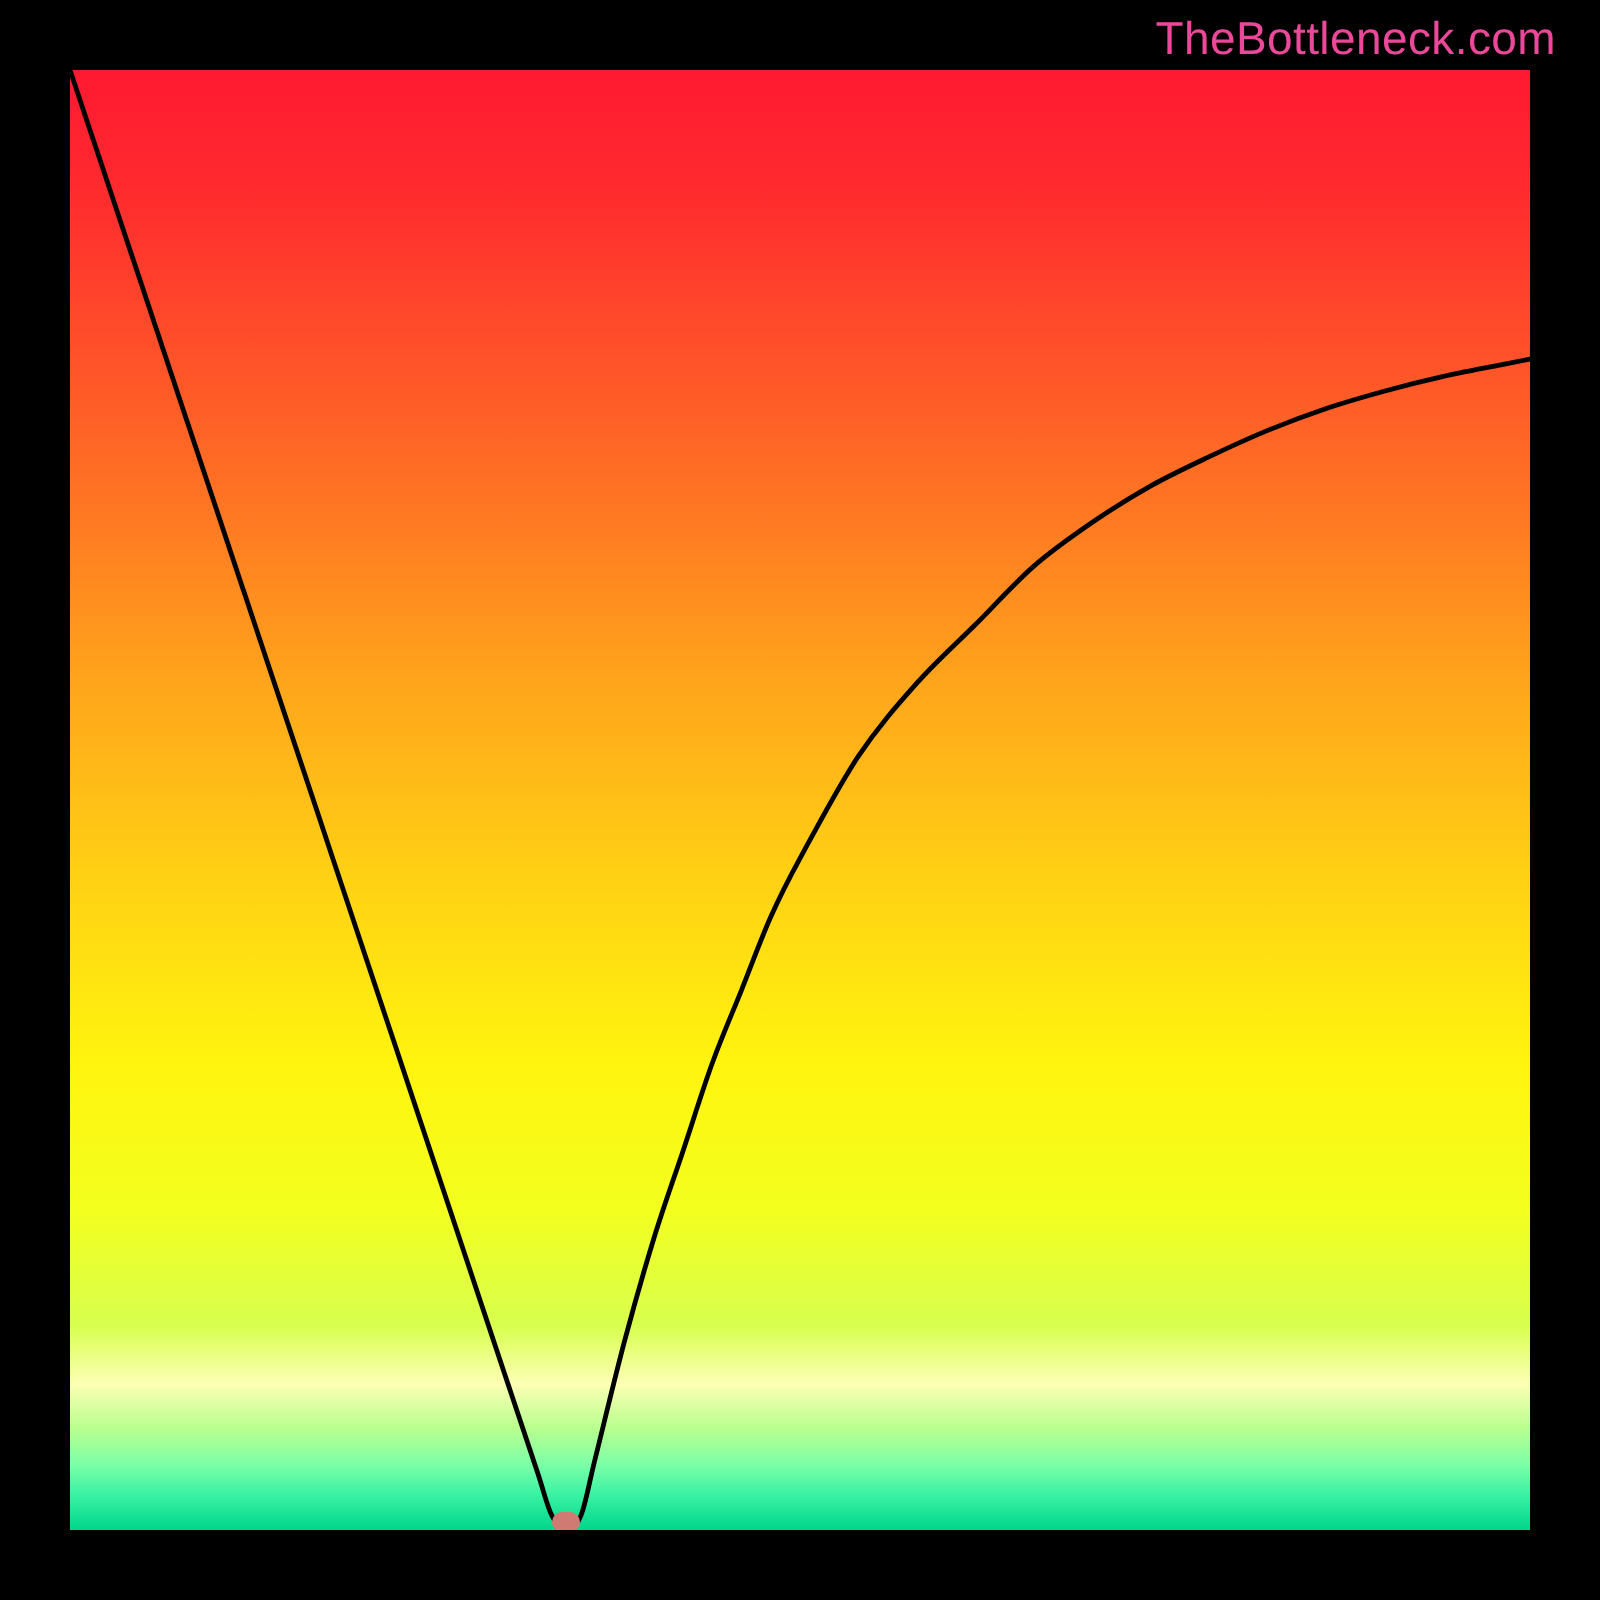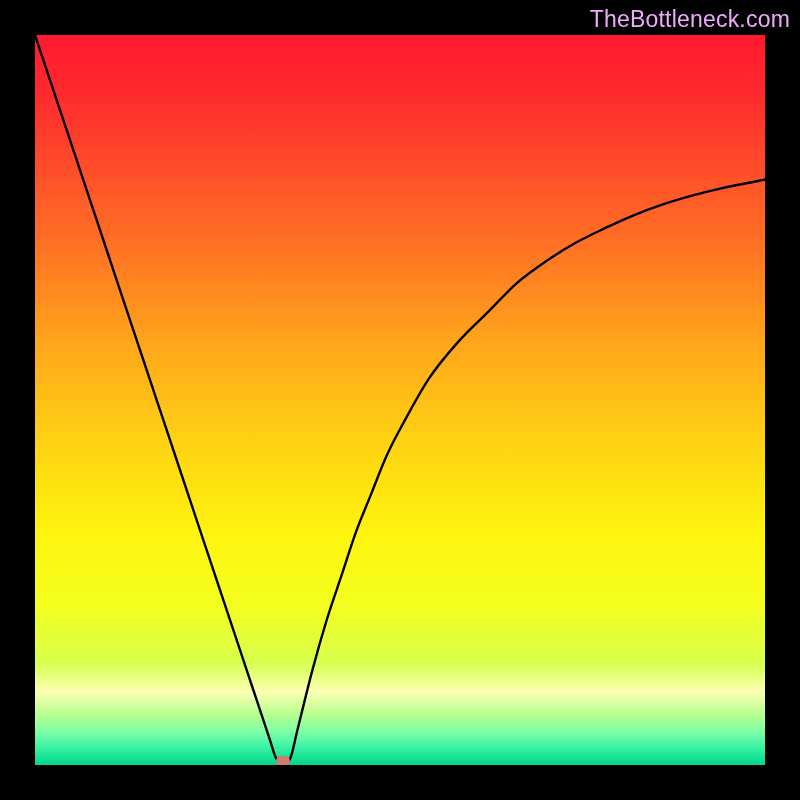--- a/index.html
+++ b/index.html
@@ -36,22 +36,22 @@
   .marker {
     position: absolute;
     width: 14px;
     height: 10px;
     border-radius: 5px;
     transform: translate(-50%, -50%);
   }
   .watermark {
     position: absolute;
     top: 6px;
-    right: 10px;
-    color: #f0abfc;
+    right: 22px;
+    color: #ec4899;
     font-size: 23px;
     font-weight: 500;
     letter-spacing: 0.2px;
     user-select: none;
   }
 </style>
 </head>
 <body>
 
 <div class="outer">

